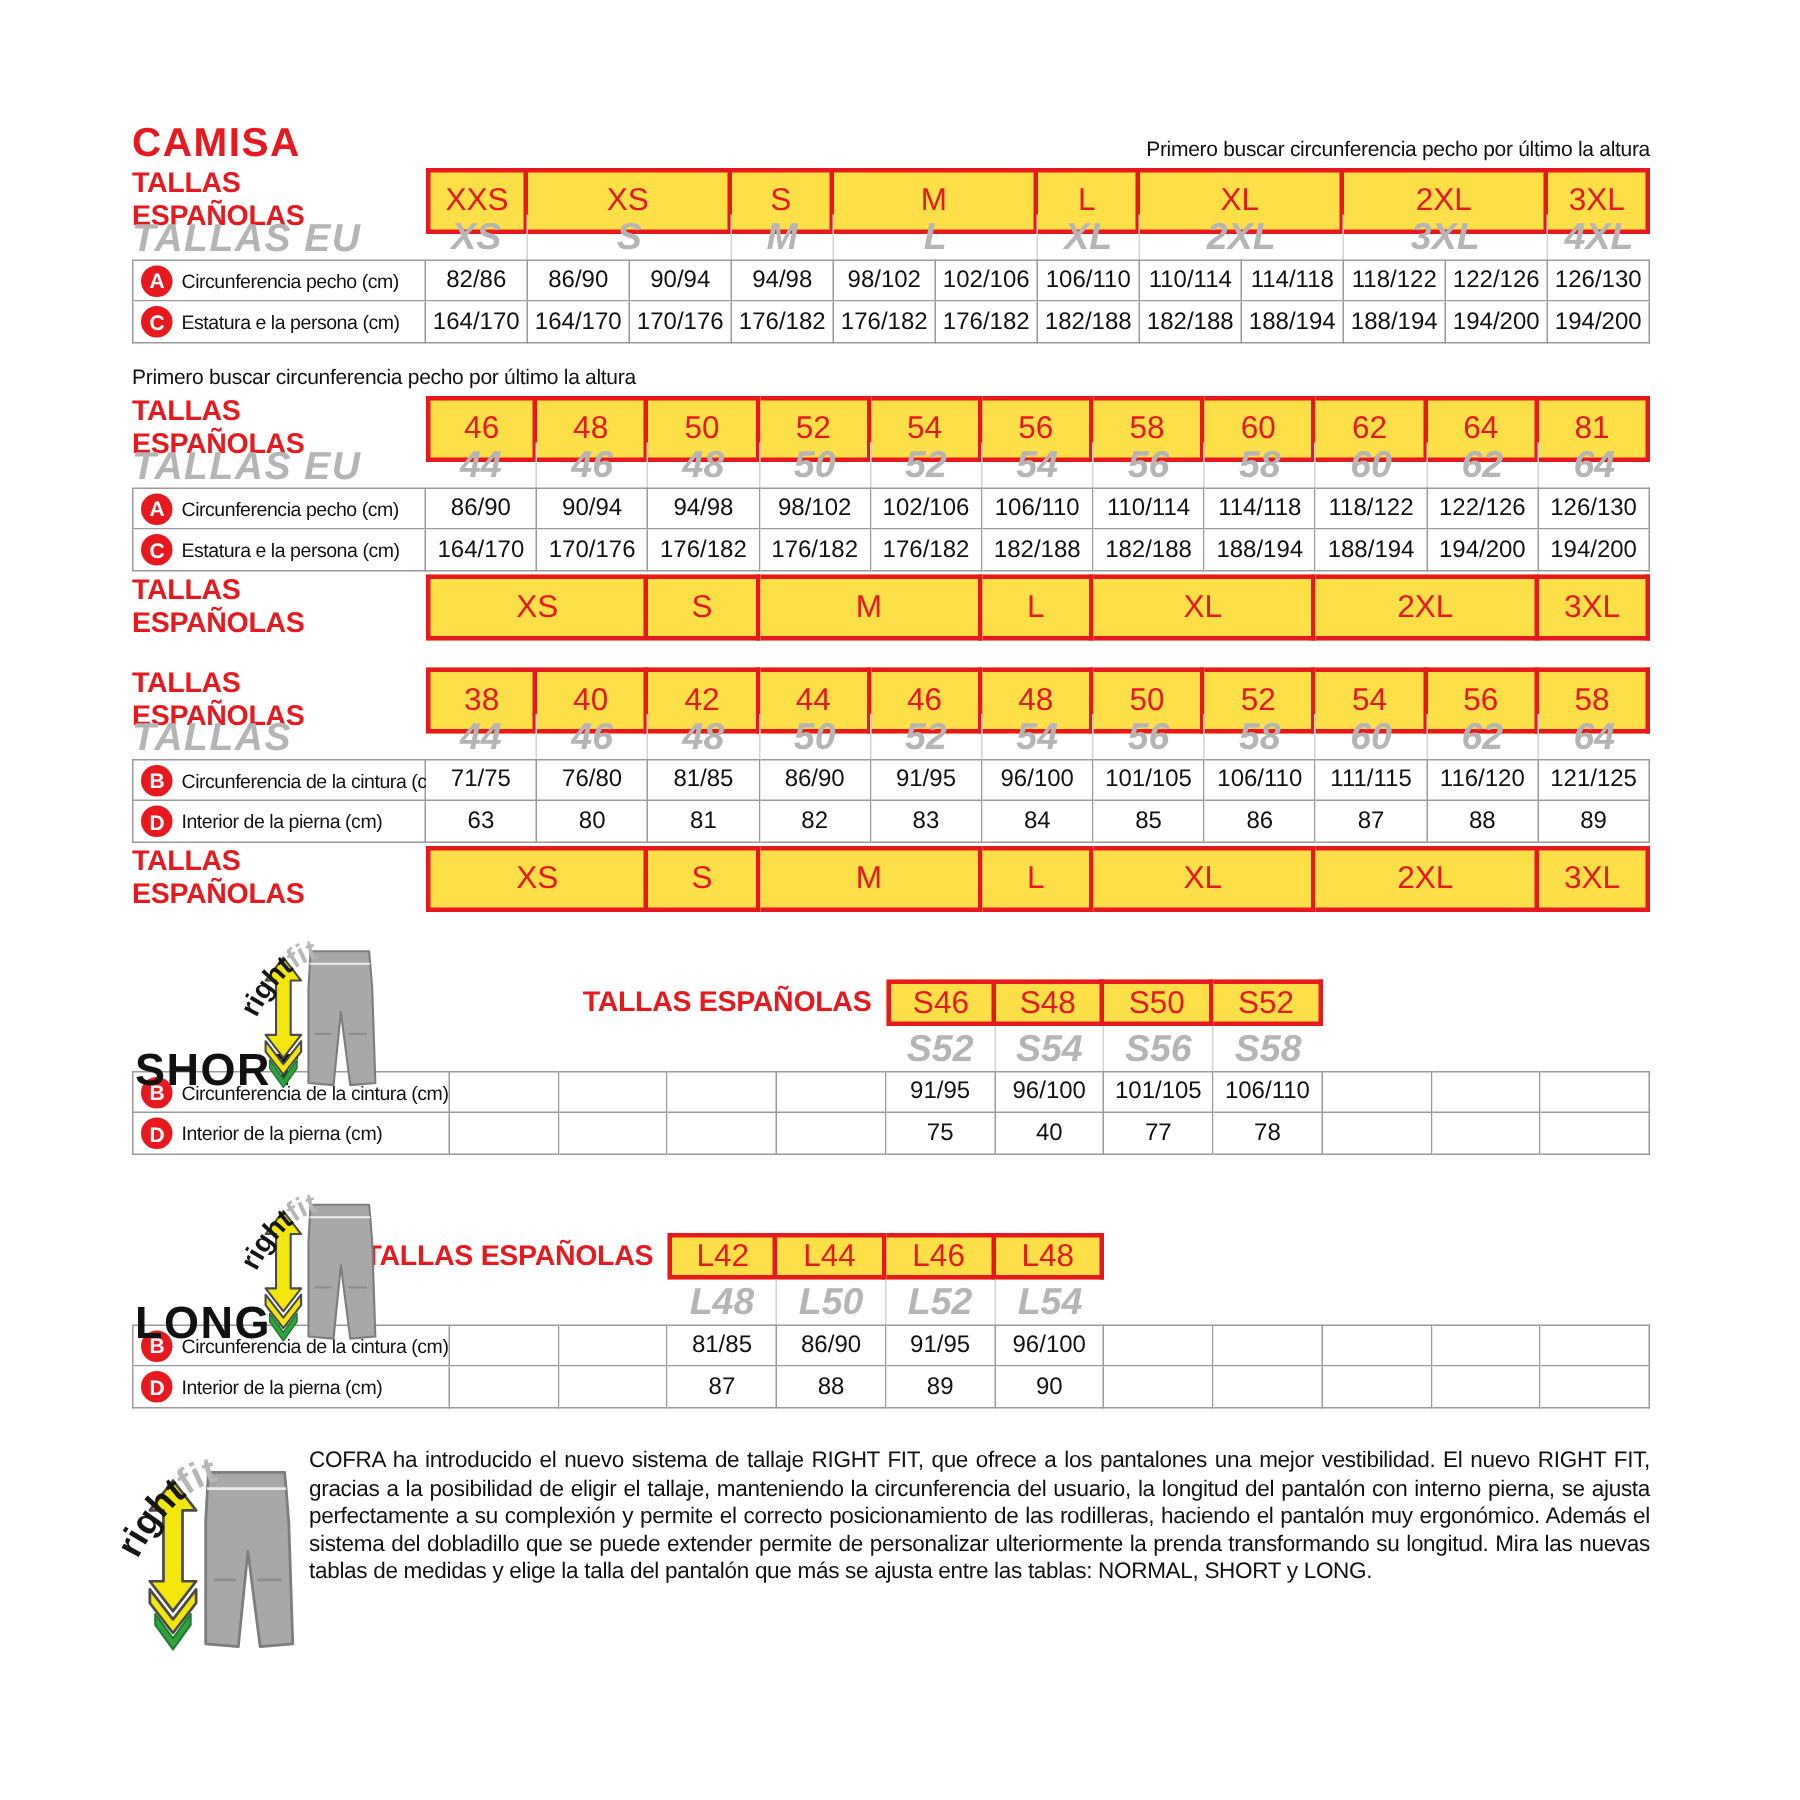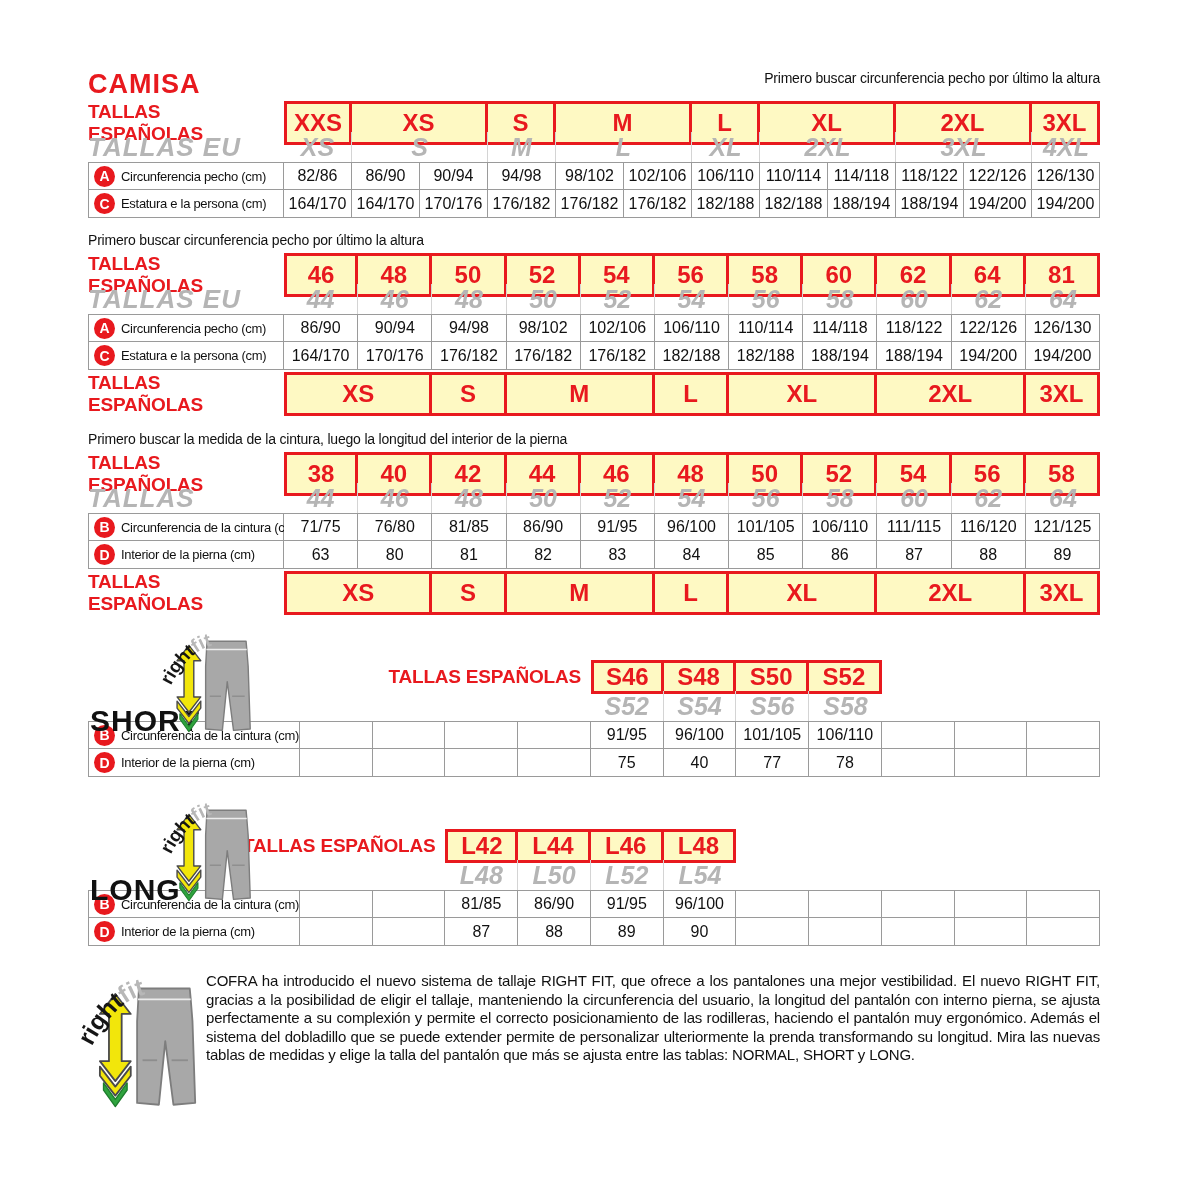--- a/index.html
+++ b/index.html
@@ -7,39 +7,39 @@
     --ink:#111111; --yellow:#f2e60b; --green:#2fa43e; --pants:#a8a8a8;
   }
   html,body{margin:0;padding:0;}
   body{
     width:1200px;height:1200px;background:#ffffff;overflow:hidden;
     font-family:"Liberation Sans","DejaVu Sans",sans-serif;color:var(--ink);
   }
   .page{width:1012px;margin:0 0 0 88px;padding-top:70px;}
 
   
-  .sec-head{display:flex;justify-content:space-between;margin:0 0 3px 0;}
+  .sec-head{display:flex;justify-content:space-between;align-items:flex-end;margin:11px 0 3px 0;}
   .sec-title{color:var(--red);font-size:27px;font-weight:bold;letter-spacing:1px;line-height:1.05;}
   .sec-note{font-size:14px;color:var(--ink);padding-bottom:2px;letter-spacing:-0.2px;}
 
   
   .trow{display:grid;}
   .cols12{grid-template-columns:196px repeat(12,1fr);}
   .cols11{grid-template-columns:196px repeat(11,1fr);}
   .cols11s{grid-template-columns:212px repeat(11,1fr);}
 
   .r-es{height:31px;}
   .r-eu{height:30px;font-style:italic;}
   .m-row{height:28px;}
   .r-bottom{margin-top:2px;}
 
   .es-label{color:var(--red);font-weight:bold;font-size:19px;letter-spacing:-0.2px;
     display:flex;align-items:center;justify-content:flex-end;padding-right:10px;}
   .sbox{border:3px solid var(--red);display:flex;align-items:center;justify-content:center;
-    color:var(--red);font-weight:bold;font-size:24px;background:#fef9c3;}
+    color:var(--red);font-weight:normal;font-size:21px;background:#fde047;}
   .sbox.nl{border-left:none;}
 
   .eu-label{color:var(--gray);font-weight:bold;font-size:26px;letter-spacing:1px;
     display:flex;align-items:center;}
   .gcell{display:flex;align-items:center;justify-content:center;
     color:var(--gray);font-weight:bold;font-size:25px;}
   .gcell.div{border-right:1px solid var(--lborder);}
 
   .m-cell{border-right:1px solid var(--border);border-bottom:1px solid var(--border);
     display:flex;align-items:center;justify-content:center;font-size:16px;background:#fff;}
@@ -216,21 +216,20 @@
           <div class="sbox nl">L</div>
           <div class="sbox nl" style="grid-column: span 2;">XL</div>
           <div class="sbox nl" style="grid-column: span 2;">2XL</div>
           <div class="sbox nl">3XL</div>
         </div>
       </div>
   </div>
 
   <div class="section sec-pant">
     <div class="sec-head">
-      <div class="sec-note">Primero buscar la medida de la cintura, luego la longitud del interior de la pierna</div>
     </div>
     <div id="t-pantalones">
         <div class="trow r-es cols11">
           <div class="es-label">TALLAS ESPAÑOLAS</div>
           <div class="sbox">38</div>
           <div class="sbox nl">40</div>
           <div class="sbox nl">42</div>
           <div class="sbox nl">44</div>
           <div class="sbox nl">46</div>
           <div class="sbox nl">48</div>

